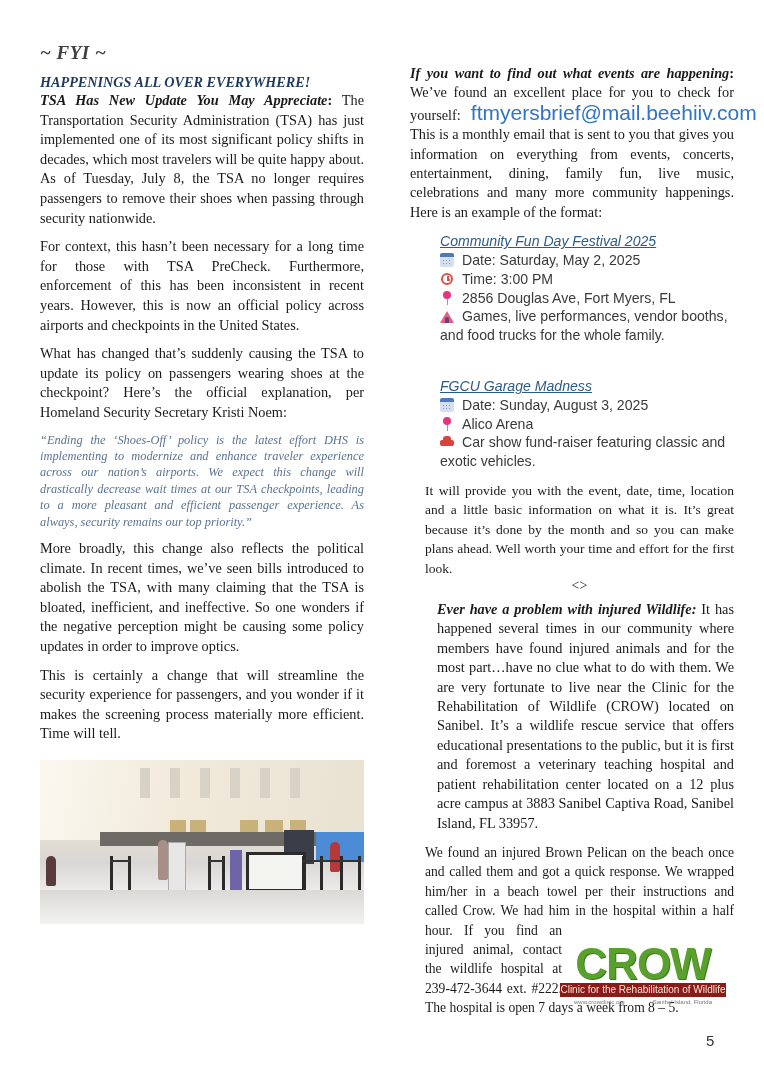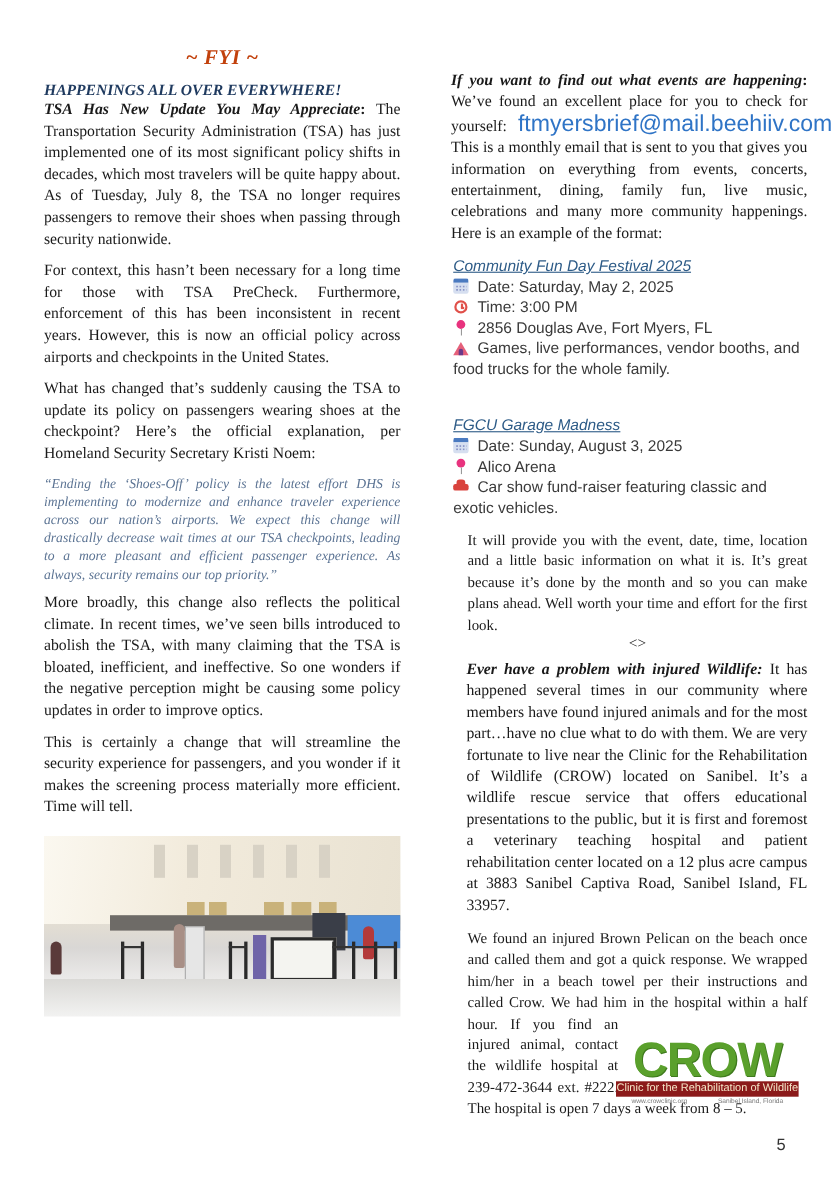--- a/index.html
+++ b/index.html
@@ -1,19 +1,19 @@
 <!DOCTYPE html>
 <html><head>
 <meta charset="utf-8">
 <style>
   html, body { margin: 0; padding: 0; background: #ffffff; }
   body { width: 764px; height: 1080px; position: relative; overflow: hidden; font-family: "Liberation Serif", serif; color: #1a1a1a; }
   .col-left { position: absolute; left: 40px; top: 42px; width: 324px; }
   .col-right { position: absolute; left: 410px; top: 64px; width: 324px; }
-  .fyi-title { text-align: center; font-style: italic; font-weight: bold; color: #c2410c; font-size: 19px; margin: 0 0 10px 0; letter-spacing: 0.5px; }
+  .fyi-title { font-style: italic; font-weight: bold; color: #404040; font-size: 19px; margin: 0 0 10px 0; letter-spacing: 0.5px; }
   .happenings { font-style: italic; font-weight: bold; color: #1f3a5f; font-size: 14.2px; margin: 0 0 0 0; }
   p.body { font-size: 14.3px; line-height: 19.6px; margin: 0 0 9px 0; text-align: justify; }
   .lead { font-weight: bold; font-style: italic; }
   .lead-colon { font-weight: bold; }
   .quote { font-size: 12.4px; line-height: 16.4px; font-style: italic; color: #5b7393; text-align: justify; margin: 0 0 9px 0; }
   .photo { width: 324px; height: 164px; margin-top: 16px; position: relative; overflow: hidden;
     background: linear-gradient(180deg, #f3efe6 0%, #efe9dc 30%, #e2ddd3 50%, #d9d7d5 62%, #ecebea 80%, #f4f3f2 100%); }
   .photo .ceiling { position: absolute; left: 0; top: 0; width: 100%; height: 80px; background: linear-gradient(100deg, #fbf8f0 0%, #f2ebdc 40%, #e9e2d2 100%); }
   .photo .win { position: absolute; top: 8px; width: 10px; height: 30px; background: #d8d2c5; }
   .photo .counter { position: absolute; left: 60px; top: 72px; width: 264px; height: 14px; background: #6e6b67; }
@@ -23,21 +23,21 @@
   .photo .board { position: absolute; left: 206px; top: 92px; width: 54px; height: 34px; background: #f4f4f0; border: 3px solid #2b2b2b; }
   .photo .purple { position: absolute; left: 190px; top: 90px; width: 12px; height: 50px; background: #6f64a8; }
   .photo .post { position: absolute; top: 96px; width: 3px; height: 46px; background: #2a2a2a; }
   .photo .rope { position: absolute; top: 100px; height: 2px; background: #333; }
   .photo .kiosk { position: absolute; left: 128px; top: 82px; width: 16px; height: 50px; background: #e6e6e6; border: 1px solid #aaa; }
   .photo .person { position: absolute; width: 10px; height: 30px; border-radius: 5px 5px 2px 2px; }
   .photo .floor { position: absolute; left: 0; bottom: 0; width: 100%; height: 34px; background: linear-gradient(180deg, #dad9d6 0%, #f2f2f1 100%); }
 
   .r-lead { font-weight: bold; font-style: italic; font-size: 14.3px; }
   .email { font-family: "Liberation Sans", sans-serif; color: #2f74c6; font-size: 21px; margin-left: 10px; }
-  .event { font-family: "Liberation Sans", sans-serif; font-size: 14.1px; line-height: 18.8px; color: #3a3a3a; margin: 10px 0 0 2px; }
+  .event { font-family: "Liberation Sans", sans-serif; font-size: 14.1px; line-height: 18.8px; color: #3a3a3a; margin: 10px 0 0 30px; }
   .event-title { font-style: italic; color: #2d5b87; text-decoration: underline; }
   .ev-line { display: flex; align-items: center; }
   .ev-icon { display: inline-block; width: 14px; height: 14px; margin-right: 8px; position: relative; flex: none; }
   .cal { background: #d6dff0; border-top: 4px solid #4a7ac0; box-sizing: border-box; border-radius: 2px; }
   .cal::after { content: ""; position: absolute; left: 2px; top: 2px; width: 10px; height: 6px;
     background-image: radial-gradient(#8a96c8 40%, transparent 41%); background-size: 3px 3px; }
   .clock { border: 2px solid #e0504a; border-radius: 50%; box-sizing: border-box; background: #fff; width: 12px; height: 12px; margin-left: 1px; margin-right: 9px; }
   .clock::before { content: ""; position: absolute; left: 4px; top: 1px; width: 1.5px; height: 4px; background: #e0504a; }
   .clock::after { content: ""; position: absolute; left: 4px; top: 4px; width: 3px; height: 1.5px; background: #e0504a; }
   .pin::before { content: ""; position: absolute; left: 3px; top: 0; width: 8px; height: 8px; border-radius: 50%; background: #e8337e; }
@@ -147,21 +147,21 @@
     <div class="ev-line">
         <span class="ev-icon pin"></span>
         <span>Alico Arena</span>
       </div>
     <div class="wrap-line"><span class="ev-icon car" style="vertical-align:-2px"></span><span>Car show fund-raiser featuring classic and exotic vehicles.</span></div>
   </div>
 
   <p class="r-small" style="margin-left:15px">It will provide you with the event, date, time, location and a little basic information on what it is. It’s great because it’s done by the month and so you can make plans ahead.  Well worth your time and effort for the first look.</p>
   <div class="divider-mark" style="margin-left:15px">&lt;&gt;</div>
 
-  <p class="r-body2" style="margin-left:14px; margin-top:6px">
+  <p class="r-body2" style="margin-left:27px; margin-top:6px">
     <span class="r-lead">Ever have a problem with injured Wildlife:</span><span> It has happened several times in our community where members have found injured animals and for the most part…have no clue what to do with them.  We are very fortunate to live near the Clinic for the Rehabilitation of Wildlife (CROW) located on Sanibel.  It’s a wildlife rescue service that offers educational presentations to the public, but it is first and foremost a veterinary teaching hospital and patient rehabilitation center located on a 12 plus acre campus at 3883 Sanibel Captiva Road, Sanibel Island, FL 33957.</span>
   </p>
 
   <div class="crow-wrap" style="margin-left:15px; margin-top:10px">
     <div class="crow-text" style="font-size:13.6px"><div style="float: right; width: 0px; height: 82.2812px;"></div><div style="float: right; clear: right; width: 172px; height: 72px;"></div>
       <span>We found an injured Brown Pelican on the beach once and called them and got a quick response. We wrapped him/her in a beach towel per their instructions and called Crow.  We had him in the hospital within a half hour.  If you find an injured animal, contact the wildlife hospital at 239-472-3644  ext. #222.  The hospital is open 7 days a week from 8 – 5.</span>
     </div>
   </div>
 </div>
 

